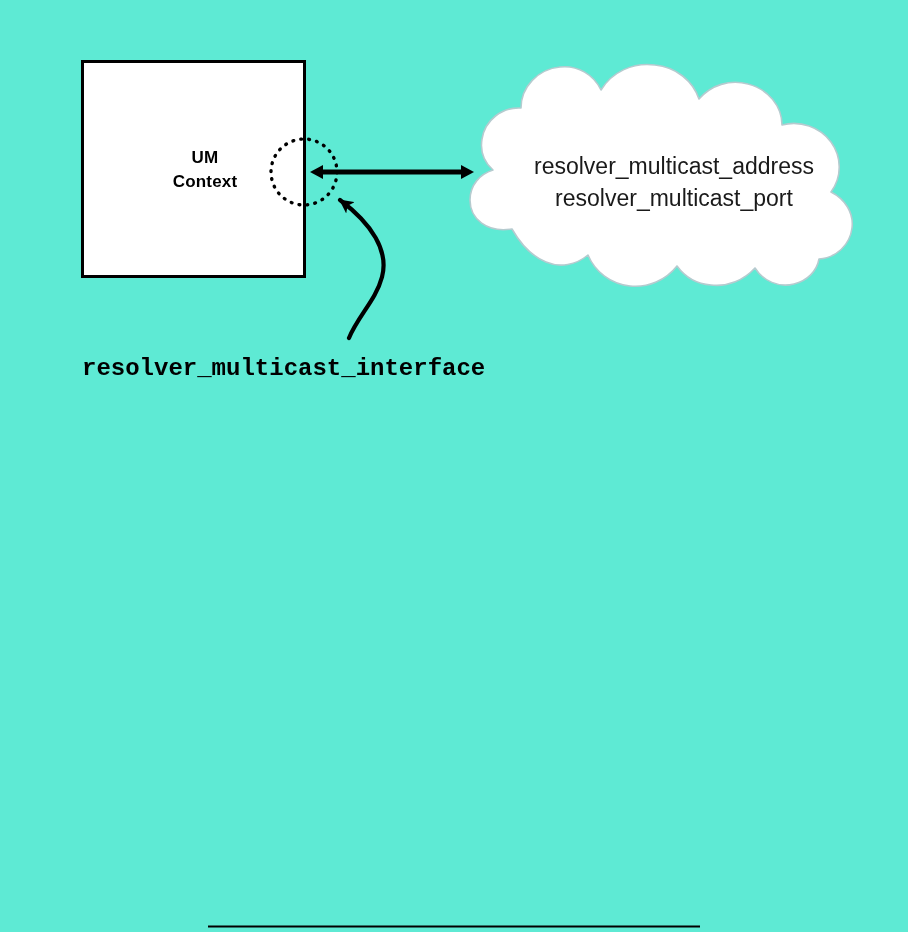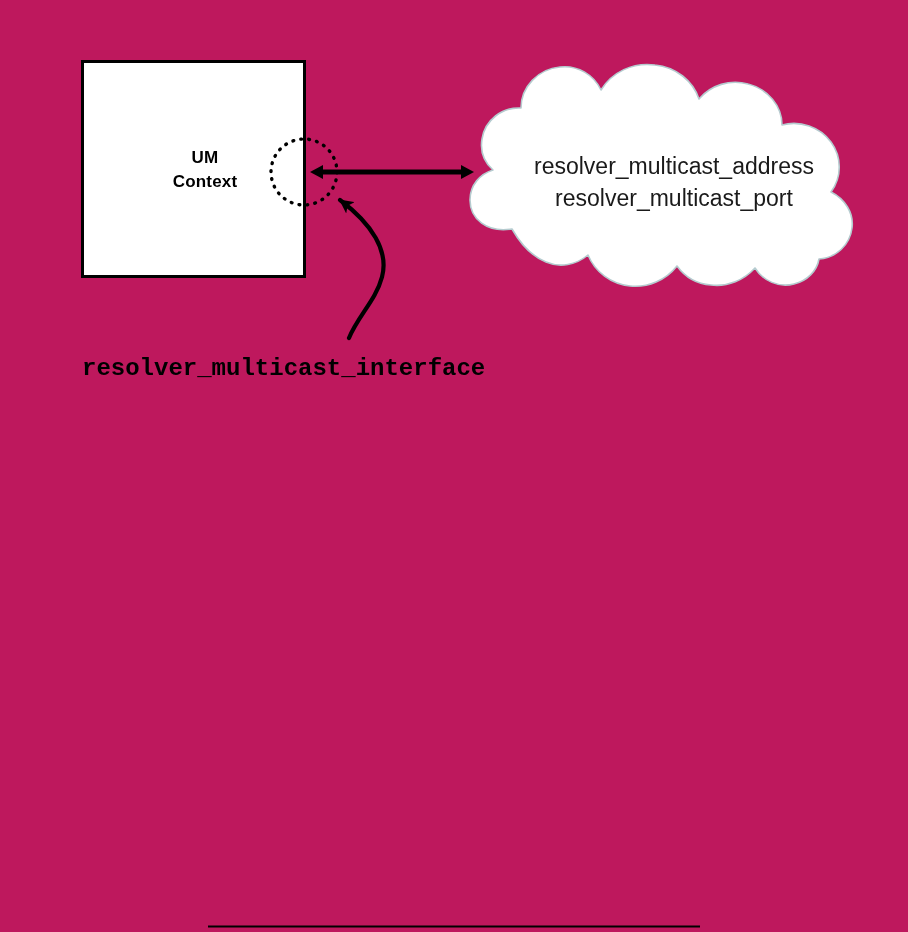--- a/index.html
+++ b/index.html
@@ -9,21 +9,21 @@
     background: #ffffff;
   }
   body {
     font-family: "Liberation Sans", sans-serif;
     -webkit-font-smoothing: antialiased;
   }
   #canvas {
     position: relative;
     width: 908px;
     height: 932px;
-    background: #be185d;
+    background: #5eead4;
     overflow: hidden;
   }
   #diagram-svg {
     position: absolute;
     left: 0;
     top: 0;
     width: 908px;
     height: 932px;
     display: block;
   }

